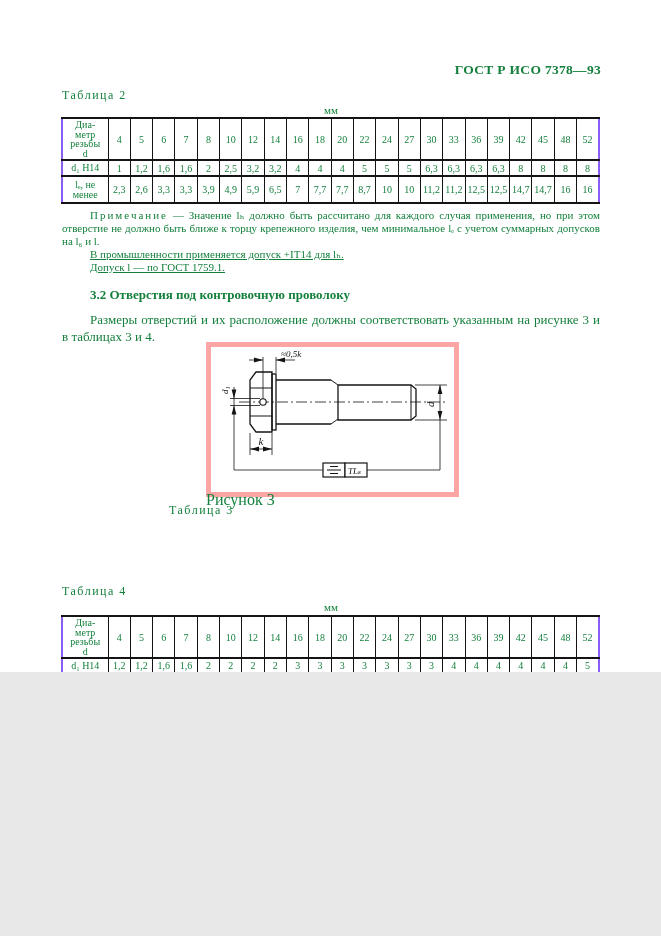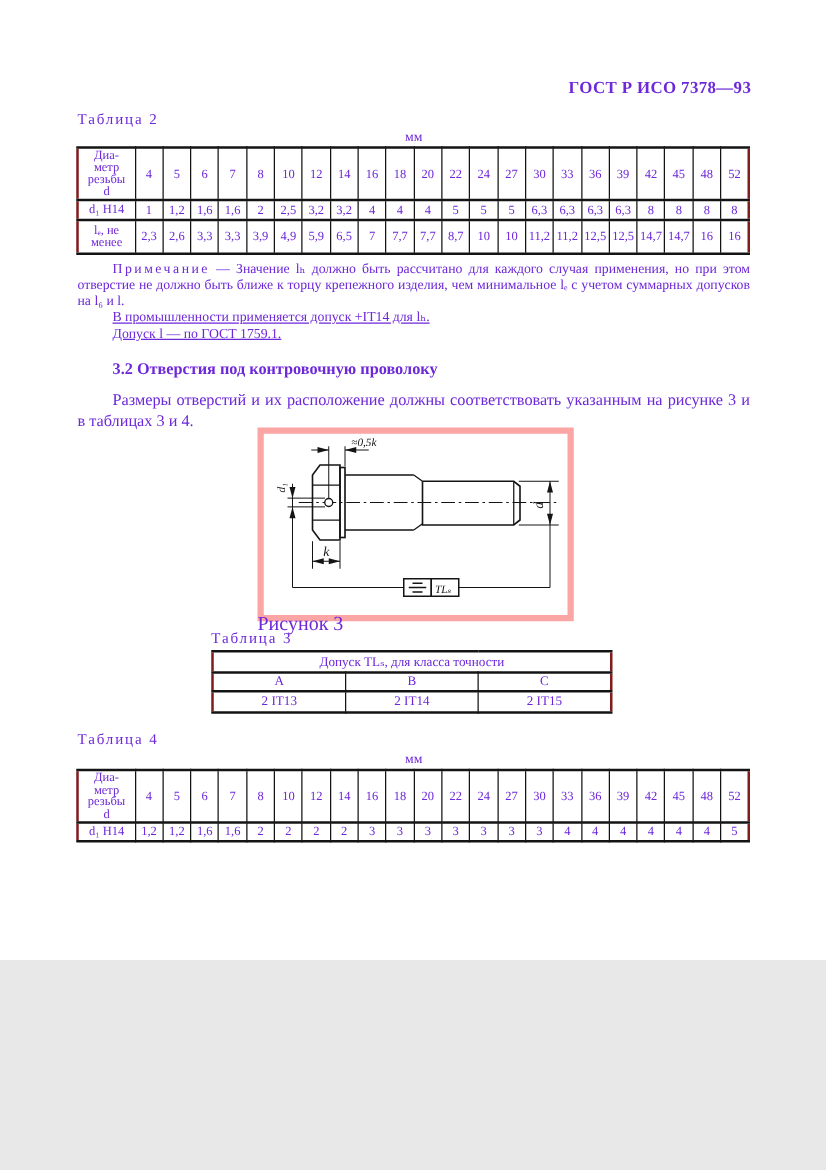--- a/index.html
+++ b/index.html
@@ -1,28 +1,28 @@
 <!DOCTYPE html>
 <html><head>
 <meta charset="utf-8">
 <style>
   html,body { margin:0; padding:0; background:#e8e8e8; }
   .page {
-    position:relative; width:661px; height:768px; margin:0 auto;
-    background:#fff; color:#6d28d9; overflow:hidden;
+    position:relative; width:661px; height:672px; margin:0 auto;
+    background:#fff; color:#15803d; overflow:hidden;
     font-family:"Liberation Serif","DejaVu Serif",serif;
   }
   .abs { position:absolute; }
   .std-header { top:62px; right:60px; font-weight:bold; font-size:13.5px; letter-spacing:.3px; }
   .tbl-caption { font-size:12px; letter-spacing:1.5px; }
   .unit { left:62px; width:538px; text-align:center; font-size:11px; }
   .pagenum { left:62px; top:845px; font-size:12.5px; }
 
   
-  .gtable { border-collapse:collapse; table-layout:fixed; border:2px solid #7f1d1d; background:#fff; }
+  .gtable { border-collapse:collapse; table-layout:fixed; border:2px solid #8b5cf6; background:#fff; }
   .gtable td { border:1px solid #141414; text-align:center; vertical-align:middle;
                padding:0 1px; font-size:10px; overflow:hidden; }
   .gtable tr { border-top:2px solid #141414; border-bottom:2px solid #141414; }
   .w538 { width:539px; }
   .stub { font-size:8.5px; line-height:9.5px; white-space:pre-line; }
   .rowlbl { font-size:9px; line-height:10px; text-align:left; padding-left:2px; }
   tr.head td { height:40px; }
   tr.r1 td { height:14px; }
   tr.r2 td { height:25px; }
   tr.r3 td { height:13px; }
@@ -211,37 +211,20 @@
       <text x="70" y="10" font-size="9" font-style="italic">≈0,5k</text>
       <text transform="translate(17,47) rotate(-90)" font-size="9" font-style="italic">d₁</text>
       <text x="50" y="98" text-anchor="middle" font-size="11" font-style="italic">k</text>
       <text transform="translate(223,60) rotate(-90)" font-size="11" font-style="italic">d</text>
       <text x="137" y="127" font-size="9" font-style="italic">TLₛ</text>
     </svg>
   </div>
   <div class="abs figcaption">Рисунок 3</div>
 
   <div class="abs tbl-caption" style="left:169px; top:503px;">Таблица 3</div>
-  <table class="abs gtable t3" style="left:169px; top:520px;">
-    <tbody>
-      <tr class="t3h">
-        <td colspan="3">Допуск TLₛ, для класса точности</td>
-      </tr>
-      <tr class="t3c">
-          <td>A</td>
-          <td>B</td>
-          <td>C</td>
-        </tr>
-      <tr class="t3v">
-          <td>2 IT13</td>
-          <td>2 IT14</td>
-          <td>2 IT15</td>
-        </tr>
-    </tbody>
-  </table>
 
   <div class="abs tbl-caption" style="left:62px; top:584px;">Таблица 4</div>
   <div class="abs unit" style="top:601px;">мм</div>
   <table class="abs gtable w538" style="left:61px; top:615px;">
     <colgroup>
         <col style="width:46px">
       </colgroup>
     <tbody>
       <tr class="head">
         <td class="stub">Диа-

